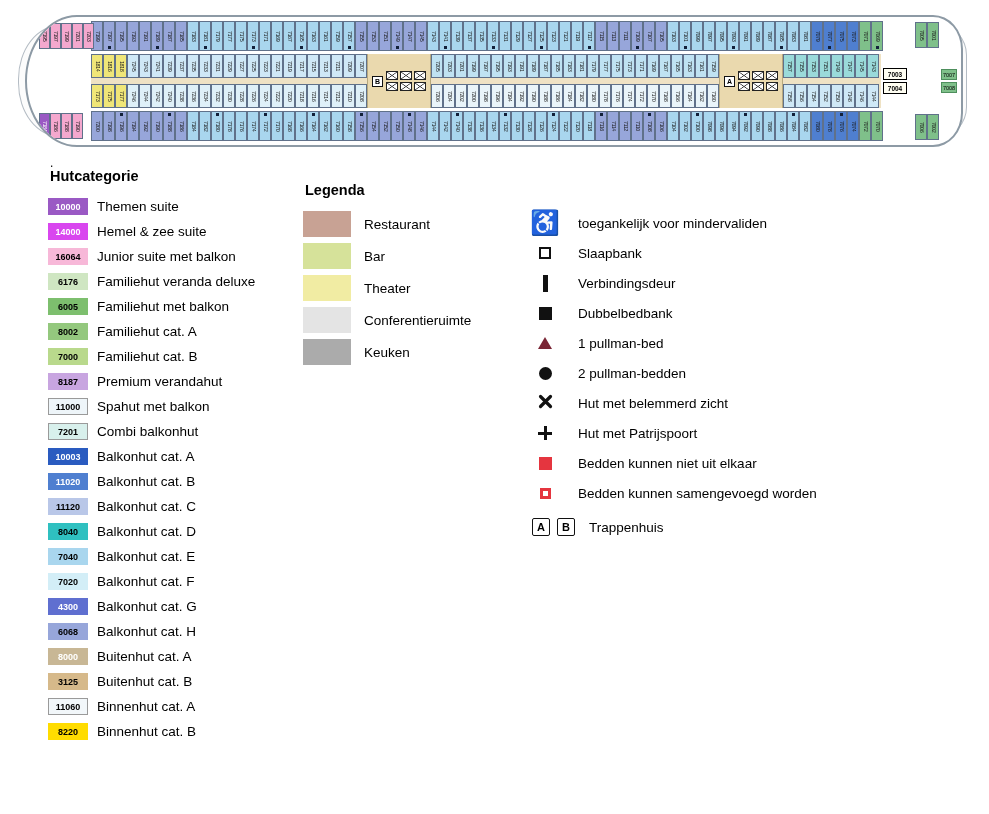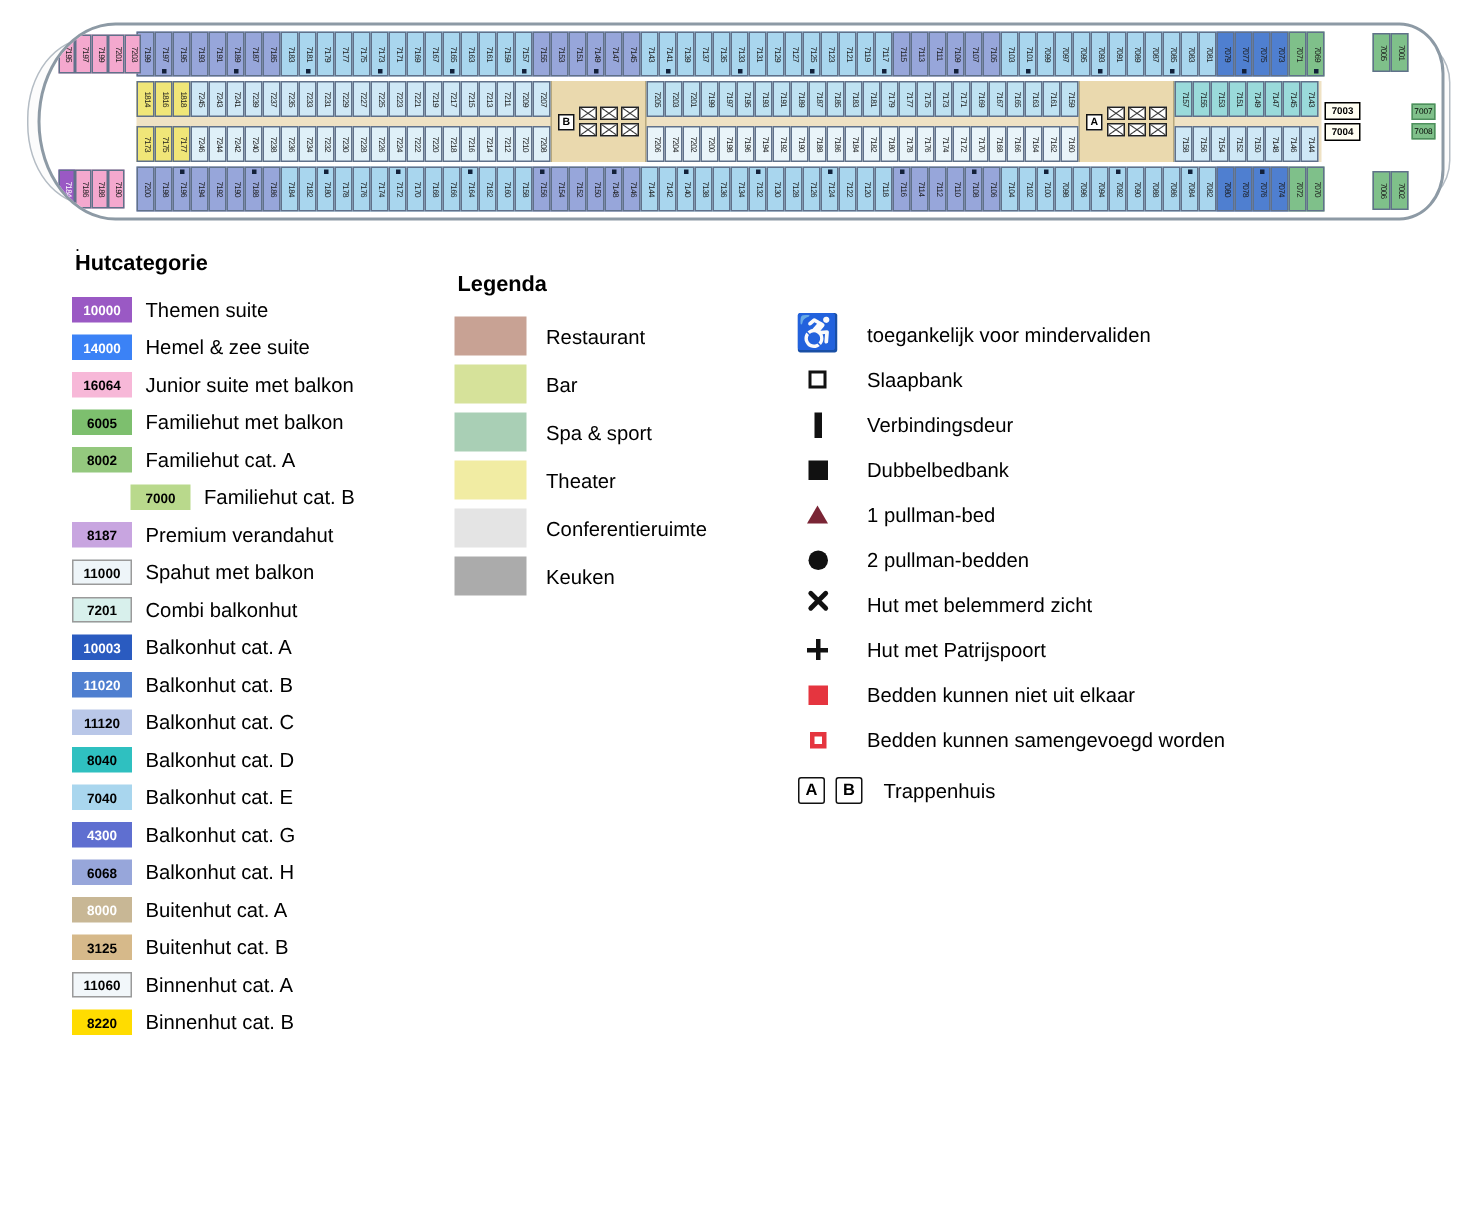--- a/index.html
+++ b/index.html
@@ -432,37 +432,41 @@
   <div class="note">.</div>
 
   <div class="col-categories">
     <div class="col-title">Hutcategorie</div>
     <div id="cat-list">
         <div class="cat-item">
           <div class="cat-swatch" style="background: rgb(154, 89, 196); color: rgb(255, 255, 255);">10000</div>
           <div class="cat-label">Themen suite</div>
         </div>
         <div class="cat-item">
-          <div class="cat-swatch" style="background: #3b82f6; color: rgb(255, 255, 255);">14000</div>
+          <div class="cat-swatch" style="background: #d946ef; color: rgb(255, 255, 255);">14000</div>
           <div class="cat-label">Hemel &amp; zee suite</div>
         </div>
         <div class="cat-item">
           <div class="cat-swatch" style="background: rgb(247, 184, 216); color: rgb(0, 0, 0);">16064</div>
           <div class="cat-label">Junior suite met balkon</div>
         </div>
         <div class="cat-item">
+          <div class="cat-swatch" style="background: rgb(207, 230, 194); color: rgb(0, 0, 0);">6176</div>
+          <div class="cat-label">Familiehut veranda deluxe</div>
+        </div>
+        <div class="cat-item">
           <div class="cat-swatch" style="background: rgb(125, 191, 110); color: rgb(0, 0, 0);">6005</div>
           <div class="cat-label">Familiehut met balkon</div>
         </div>
         <div class="cat-item">
           <div class="cat-swatch" style="background: rgb(148, 200, 126); color: rgb(0, 0, 0);">8002</div>
           <div class="cat-label">Familiehut cat. A</div>
         </div>
         <div class="cat-item">
-          <div class="cat-swatch" style="background: rgb(185, 217, 140); color: rgb(0, 0, 0); margin-left: 39px;">7000</div>
+          <div class="cat-swatch" style="background: rgb(185, 217, 140); color: rgb(0, 0, 0);">7000</div>
           <div class="cat-label">Familiehut cat. B</div>
         </div>
         <div class="cat-item">
           <div class="cat-swatch" style="background: rgb(200, 165, 224); color: rgb(0, 0, 0);">8187</div>
           <div class="cat-label">Premium verandahut</div>
         </div>
         <div class="cat-item">
           <div class="cat-swatch" style="background: rgb(238, 245, 249); color: rgb(0, 0, 0); border: 1px solid rgb(154, 154, 154);">11000</div>
           <div class="cat-label">Spahut met balkon</div>
         </div>
@@ -482,20 +486,24 @@
           <div class="cat-swatch" style="background: rgb(185, 199, 232); color: rgb(0, 0, 0);">11120</div>
           <div class="cat-label">Balkonhut cat. C</div>
         </div>
         <div class="cat-item">
           <div class="cat-swatch" style="background: rgb(47, 192, 192); color: rgb(0, 0, 0);">8040</div>
           <div class="cat-label">Balkonhut cat. D</div>
         </div>
         <div class="cat-item">
           <div class="cat-swatch" style="background: rgb(169, 214, 238); color: rgb(0, 0, 0);">7040</div>
           <div class="cat-label">Balkonhut cat. E</div>
+        </div>
+        <div class="cat-item">
+          <div class="cat-swatch" style="background: rgb(211, 238, 247); color: rgb(0, 0, 0);">7020</div>
+          <div class="cat-label">Balkonhut cat. F</div>
         </div>
         <div class="cat-item">
           <div class="cat-swatch" style="background: rgb(95, 111, 208); color: rgb(255, 255, 255);">4300</div>
           <div class="cat-label">Balkonhut cat. G</div>
         </div>
         <div class="cat-item">
           <div class="cat-swatch" style="background: rgb(151, 166, 218); color: rgb(0, 0, 0);">6068</div>
           <div class="cat-label">Balkonhut cat. H</div>
         </div>
         <div class="cat-item">
@@ -520,24 +528,20 @@
   <div class="col-legend">
     <div class="col-title">Legenda</div>
     <div id="legend-list">
         <div class="leg-item">
           <div class="leg-swatch" style="background: rgb(200, 162, 148);"></div>
           <div class="leg-label">Restaurant</div>
         </div>
         <div class="leg-item">
           <div class="leg-swatch" style="background: rgb(214, 226, 154);"></div>
           <div class="leg-label">Bar</div>
-        </div>
-        <div class="leg-item">
-          <div class="leg-swatch" style="background: rgb(169, 207, 181);"></div>
-          <div class="leg-label">Spa &amp; sport</div>
         </div>
         <div class="leg-item">
           <div class="leg-swatch" style="background: rgb(241, 236, 163);"></div>
           <div class="leg-label">Theater</div>
         </div>
         <div class="leg-item">
           <div class="leg-swatch" style="background: rgb(228, 228, 228);"></div>
           <div class="leg-label">Conferentieruimte</div>
         </div>
         <div class="leg-item">

